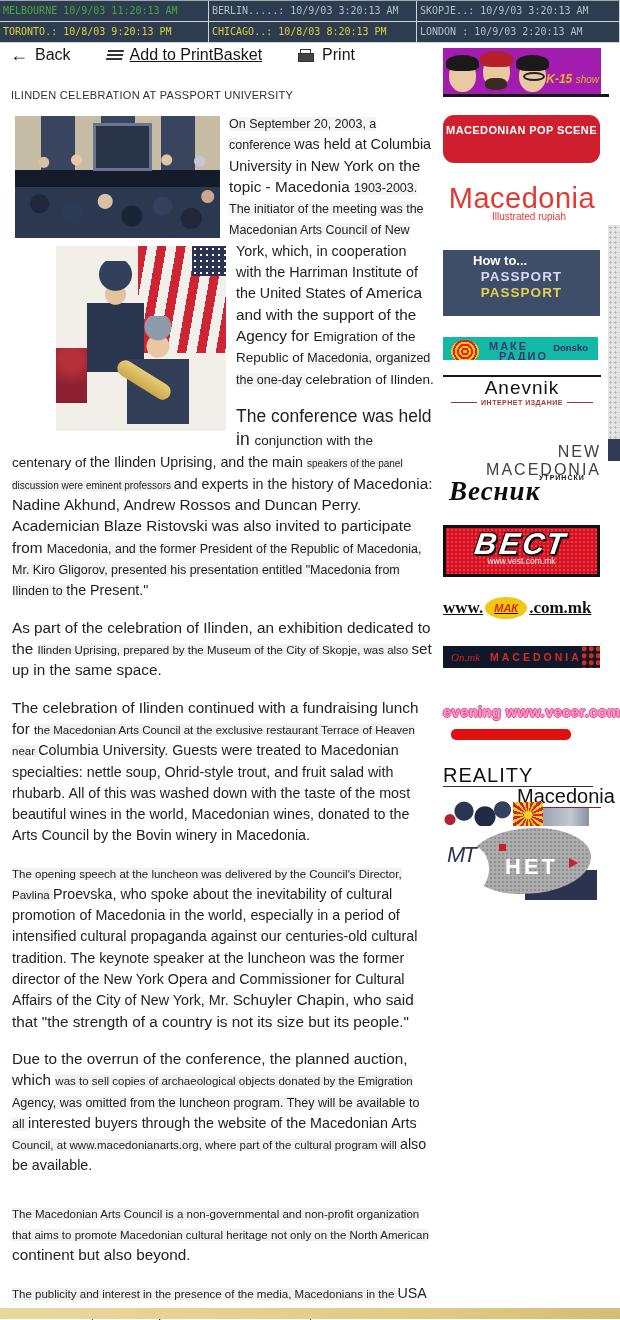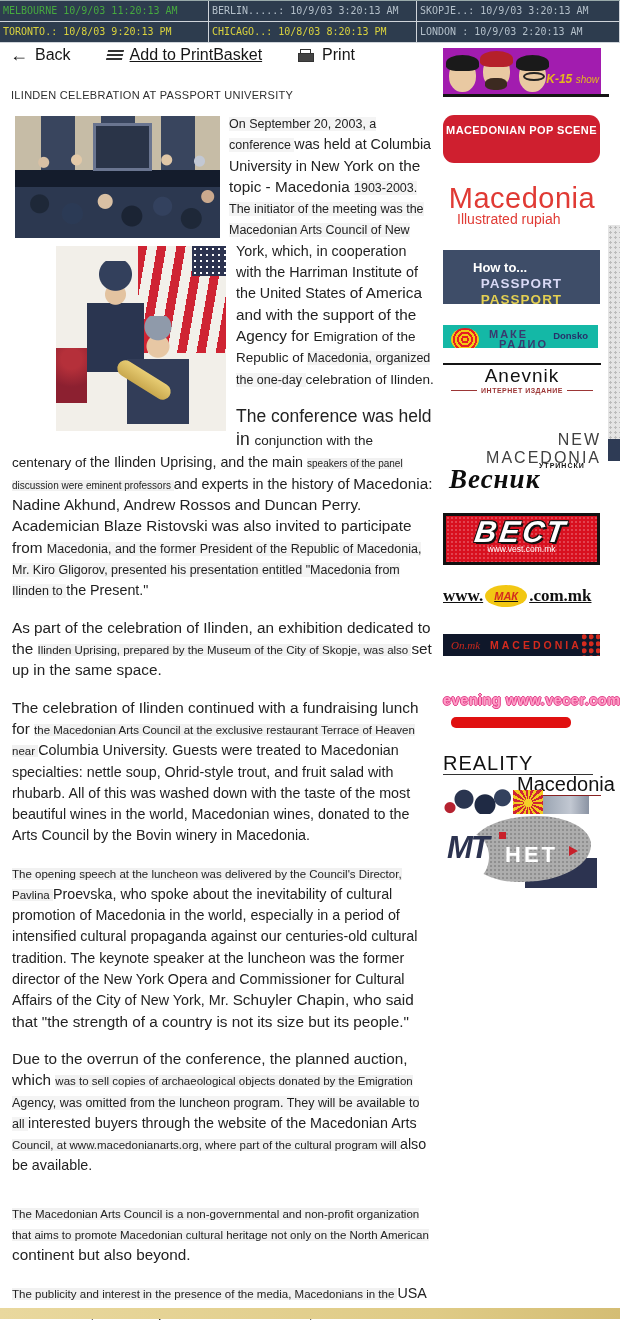--- a/index.html
+++ b/index.html
@@ -103,23 +103,23 @@
       border:2px solid #222;border-radius:50%;background:transparent;}
   .k15-text{position:absolute;right:2px;bottom:8px;color:#e4b81e;font-style:italic;font-weight:bold;
       font-size:12px;white-space:nowrap;}
   .k15-text .sm{font-size:10px;font-weight:normal;}
 
   .ad-pop{height:48px;margin-bottom:21px;background:#cf1f2f;width:157px;color:#fff;
       font-size:11px;font-weight:bold;text-align:center;padding-top:9px;letter-spacing:.4px;border-radius:11px;}
 
   .ad-illu{height:46px;margin-bottom:20px;background:#fff;text-align:center;}
   .illu-title{color:#e03a34;font-size:29px;line-height:1;letter-spacing:.5px;}
-  .illu-sub{color:#e03a34;font-size:14px;margin-top:-2px;text-align:left;padding-left:14px;}
-
-  .ad-pass{height:54px;margin-bottom:21px;width:157px;background:#3e4d68;color:#fff;padding-top:10px;}
+  .illu-sub{color:#e03a34;font-size:10px;margin-top:-2px;text-align:center;padding-left:14px;}
+
+  .ad-pass{height:66px;margin-bottom:21px;width:157px;background:#3e4d68;color:#fff;padding-top:3px;}
   .pass-1{font-size:13px;font-weight:bold;padding-left:30px;}
   .pass-2{font-size:13.5px;font-weight:bold;letter-spacing:1px;color:#d9d9f5;text-align:center;margin-top:1px;}
   .pass-3{font-size:13.5px;font-weight:bold;letter-spacing:1px;color:#e3cf52;text-align:center;margin-top:1px;}
 
   .ad-radio{height:23px;margin-bottom:15px;width:155px;background:#14b8a6;overflow:hidden;}
   .radio-eye{position:absolute;left:8px;top:3px;width:28px;height:23px;border-radius:50%;
       background:repeating-radial-gradient(circle at 50% 50%, #f2c713 0 2px, #e61e22 2px 4px);}
   .radio-make{position:absolute;left:46px;top:3px;font-weight:bold;font-size:11px;color:#3a3a6e;letter-spacing:2px;}
   .radio-radio{position:absolute;left:56px;top:13px;font-weight:bold;font-size:11px;color:#3a3a6e;letter-spacing:2px;}
   .radio-don{position:absolute;right:10px;top:5px;font-weight:bold;font-size:9.5px;color:#27306a;}
@@ -180,21 +180,21 @@
       repeating-conic-gradient(from 0deg at 50% 50%, #f2ca1f 0 12deg, #cf2433 12deg 24deg);}
   .ra-photo{width:46px;height:20px;background:linear-gradient(90deg,#9aa4b2,#c2c8d2 60%,#8a93a3);}
 
   .ad-mtnet{height:78px;background:#fff;}
   .mt-navyblock{position:absolute;right:4px;bottom:4px;width:72px;height:30px;background:#2c3350;}
   .mt-swoosh{position:absolute;left:26px;top:2px;width:122px;height:66px;
       border-radius:55% 45% 58% 42%;
       background:radial-gradient(#8f8f8f 1px,transparent 1.3px) 0 0/4px 4px #adadad;}
   .mt-swoosh::before{content:"";position:absolute;left:-14px;top:18px;width:34px;height:46px;
       border-radius:50%;background:#fff;}
-  .mt-mt{position:absolute;left:4px;top:16px;font-size:31px;font-weight:700;color:#2c3350;
+  .mt-mt{position:absolute;left:4px;top:16px;font-size:22px;font-weight:400;color:#2c3350;
       letter-spacing:-2px;font-style:italic;}
   .mt-red{position:absolute;left:56px;top:18px;width:7px;height:7px;background:#c8202a;}
   .mt-net{position:absolute;left:62px;top:28px;font-size:22px;font-weight:800;color:#fff;letter-spacing:3px;}
   .mt-arrow{position:absolute;left:126px;top:32px;width:0;height:0;border-left:9px solid #c8202a;
       border-top:5px solid transparent;border-bottom:5px solid transparent;}
 
   
   .edge-strip{position:absolute;left:608px;top:225px;width:12px;height:236px;
       background:radial-gradient(#bbb 1px,transparent 1.2px) 0 0/5px 5px #e4e4e4;}
   .edge-strip::after{content:"";position:absolute;left:0;right:0;bottom:0;height:22px;background:#2e3b55;}

